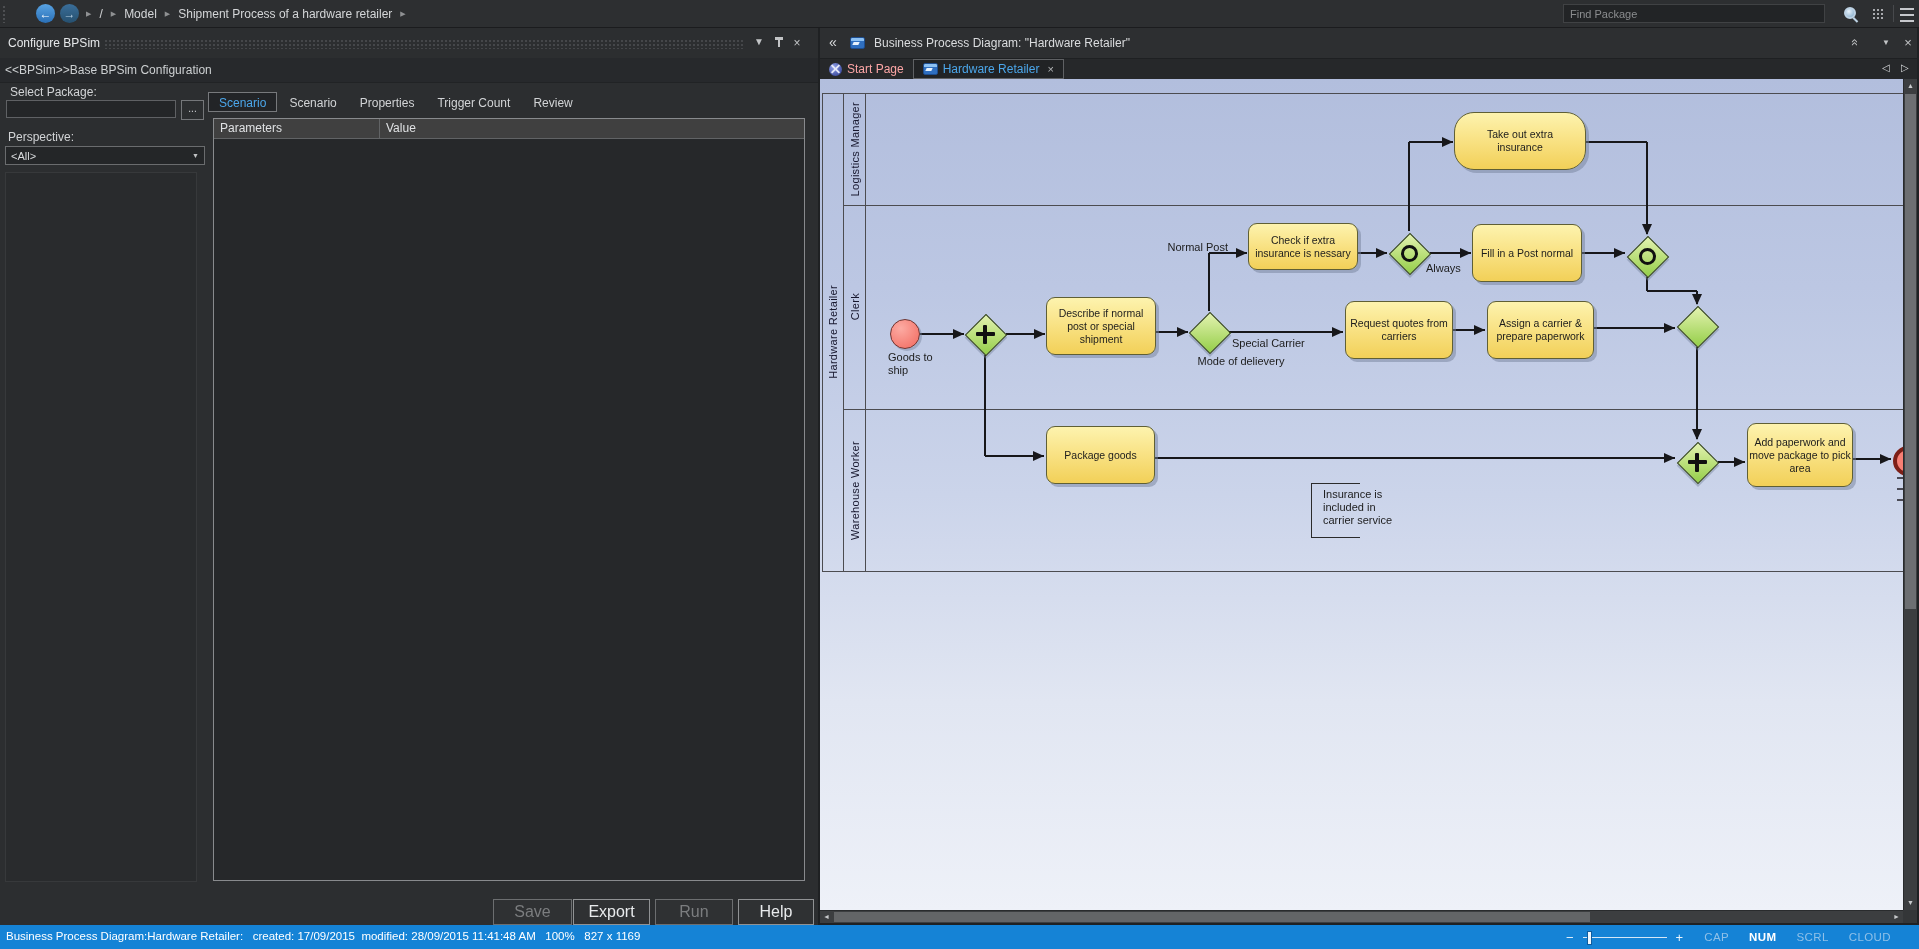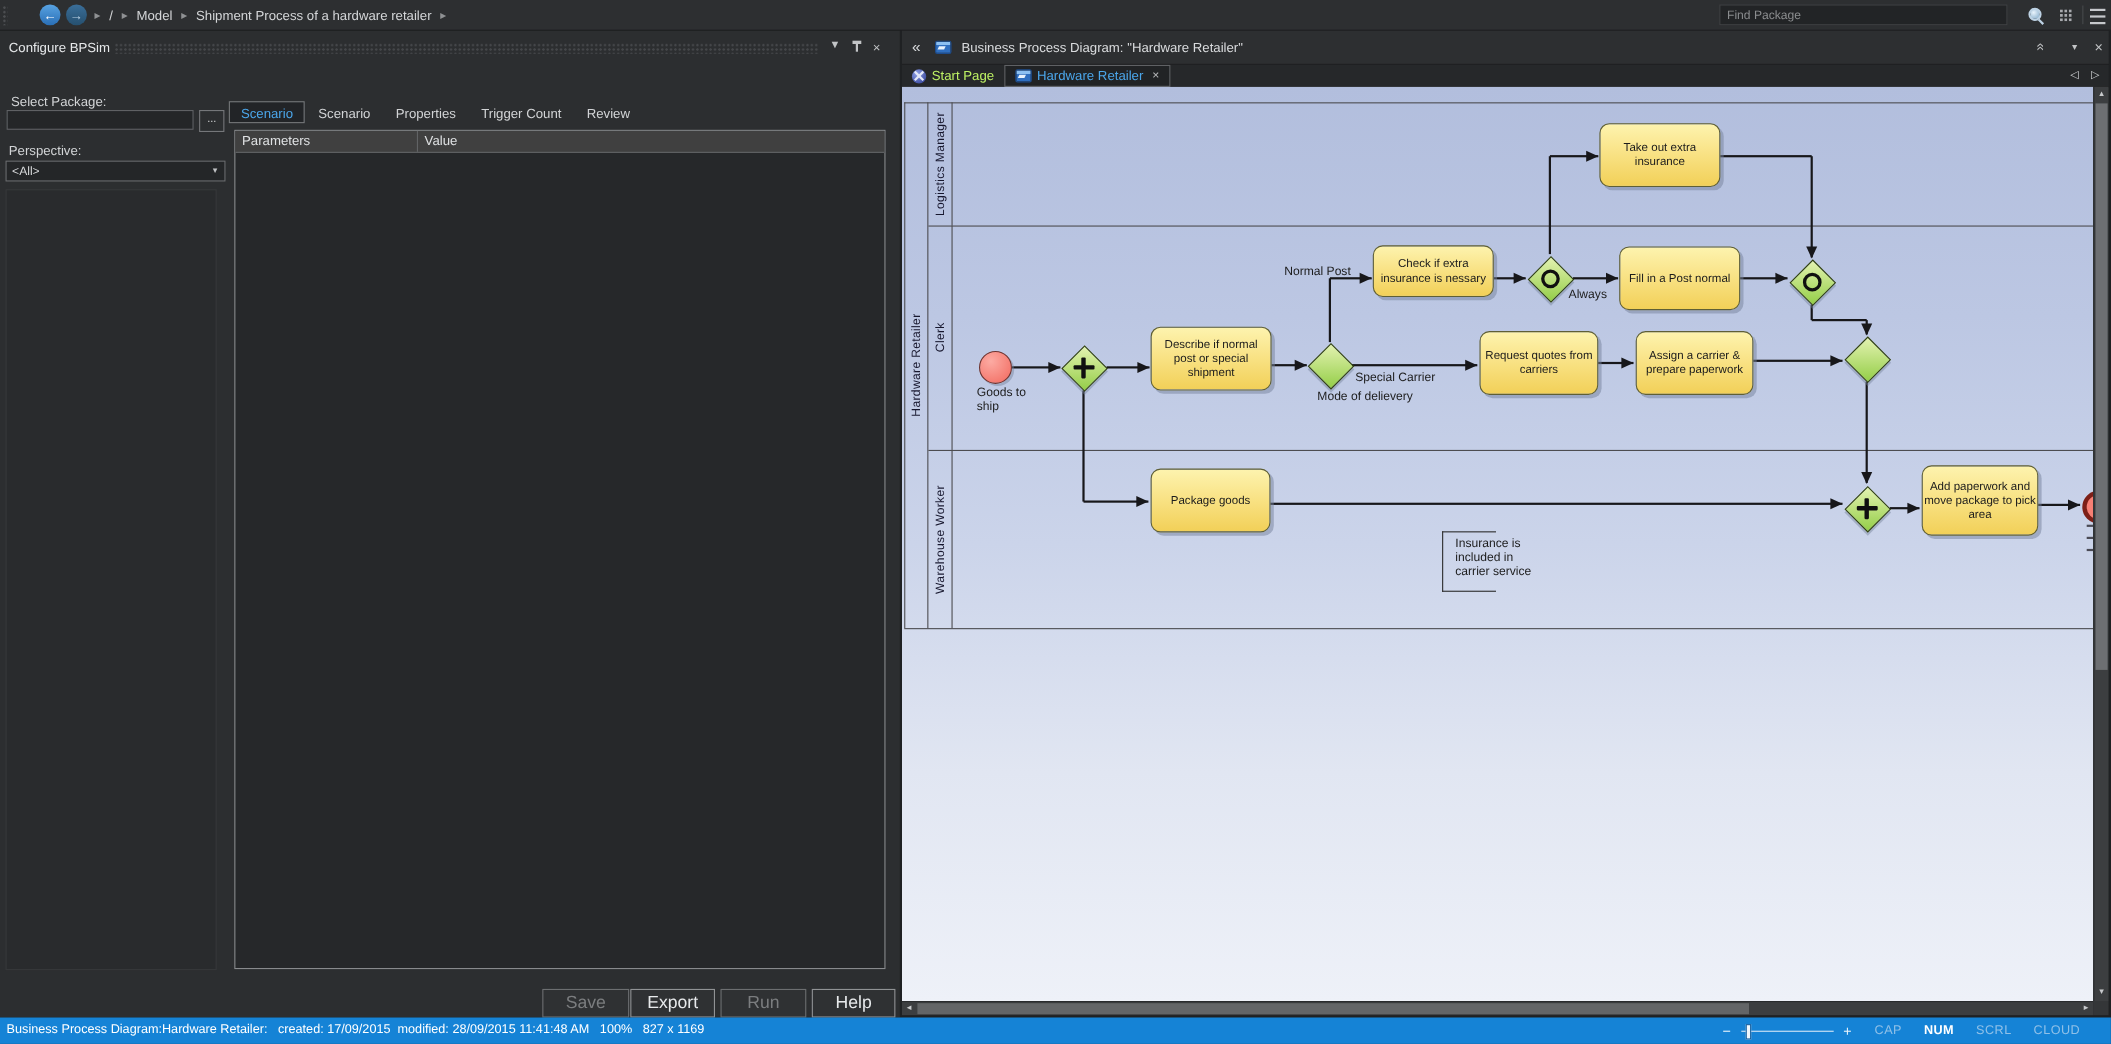--- a/index.html
+++ b/index.html
@@ -54,21 +54,21 @@
   
   .rpanel{position:absolute;left:820px;top:28px;width:1099px;height:897px;background:#2a2c2e}
   .rp-title{position:absolute;left:0;top:0;width:100%;height:30px;background:#2d2f31;border-bottom:1px solid #1e2022}
   .rp-title .guil{position:absolute;left:9px;top:6px;color:#d8dadc;font-size:14px}
   .rp-title .ttl{position:absolute;left:54px;top:8px;color:#dadcde;font-size:12px}
   .rp-ico{position:absolute;top:7px;color:#c2c4c6;font-size:11px;width:16px;text-align:center;cursor:default}
   .collapse2{display:inline-block;transform:rotate(-90deg);font-size:13px}
   .diag-ico{position:absolute;width:13px;height:10px;background:linear-gradient(180deg,#8cc0f2 0%,#8cc0f2 32%,#2f6fc0 33%);border:1px solid #1d4d8f;border-radius:2px}
   .diag-ico::after{content:"";position:absolute;left:2px;top:4px;width:6px;height:3px;background:#e8f2fc;transform:skewX(-25deg)}
   .rp-tabs{position:absolute;left:0;top:31px;width:100%;height:20px;background:#26282a;border-bottom:1px solid #1d1f21;display:flex}
-  .rtab{display:flex;align-items:center;gap:5px;padding:0 9px;font-size:12px;color:#bef264;cursor:default}
+  .rtab{display:flex;align-items:center;gap:5px;padding:0 9px;font-size:12px;color:#fca5a5;cursor:default}
   .rtab .diag-ico{position:relative}
   .rtab.active{border:1px solid #5f6164;background:#212325;color:#4ba6ea}
   .rtab .x{color:#b4b6b8;font-size:11px;margin-left:3px}
   .sp-ico{position:relative;width:13px;height:13px;border-radius:50%;background:radial-gradient(circle at 35% 30%,#8fa0e8,#28368c);display:inline-block}
   .sp-ico::before,.sp-ico::after{content:"";position:absolute;left:1px;top:5.5px;width:11px;height:2px;background:#e4e8f8}
   .sp-ico::before{transform:rotate(45deg)}
   .sp-ico::after{transform:rotate(-45deg)}
   .tabscroll{position:absolute;top:34px;color:#d8dadc;font-size:10px;cursor:default}
 
   .canvas{position:absolute;left:0;top:51px;width:1083px;height:831px;overflow:hidden;
@@ -146,20 +146,23 @@
   <div class="burger"></div>
 </div>
 
 <div class="lpanel">
   <div class="lp-title">Configure BPSim</div>
   <div class="lp-dots"></div>
   <div class="lp-ico" style="left:752px">▼</div>
   <div class="pinico" style="left:774px"></div>
   <div class="lp-ico" style="left:790px;font-size:12px">×</div>
 
+  <div class="lp-sub">
+    <span>&lt;&lt;BPSim&gt;&gt;Base BPSim Configuration</span>
+  </div>
 
   <div class="lp-label" style="left:10px;top:57px">Select Package:</div>
   <input class="lp-input" value="" style="">
   <div class="lp-browse">...</div>
 
   <div class="lp-label" style="left:8px;top:102px">Perspective:</div>
   <div class="lp-select">
     <span>&lt;All&gt;</span>
     <span class="chev">▼</span>
   </div>
@@ -271,21 +274,21 @@
       <div class="arr-r" style="left: 844px; top: 374px;"></div>
       <div class="fl-h" style="left: 898px; top: 382.3px; width: 27px;"></div>
       <div class="arr-r" style="left: 914px; top: 378px;"></div>
       <div class="fl-h" style="left: 1033px; top: 379.3px; width: 38px;"></div>
       <div class="arr-r" style="left: 1060px; top: 375px;"></div>
       <div class="task" style="left: 226px; top: 218px; width: 110px; height: 58px;">Describe if normal
 post or special
 shipment</div>
       <div class="task" style="left: 428px; top: 144px; width: 110px; height: 47px;">Check if extra
 insurance is nessary</div>
-      <div class="task" style="left: 634px; top: 33px; width: 110px; height: 58px;">Take out extra
+      <div class="task" style="left: 634px; top: 33px; width: 132px; height: 58px; border-radius: 20px;">Take out extra
 insurance</div>
       <div class="task" style="left: 652px; top: 145px; width: 110px; height: 58px;">Fill in a Post normal</div>
       <div class="task" style="left: 525px; top: 222px; width: 108px; height: 58px;">Request quotes from
 carriers</div>
       <div class="task" style="left: 667px; top: 222px; width: 107px; height: 58px;">Assign a carrier &amp;
 prepare paperwork</div>
       <div class="task" style="left: 226px; top: 347px; width: 109px; height: 58px;">Package goods</div>
       <div class="task" style="left: 927px; top: 344px; width: 106px; height: 64px;">Add paperwork and
 move package to pick
 area</div>

